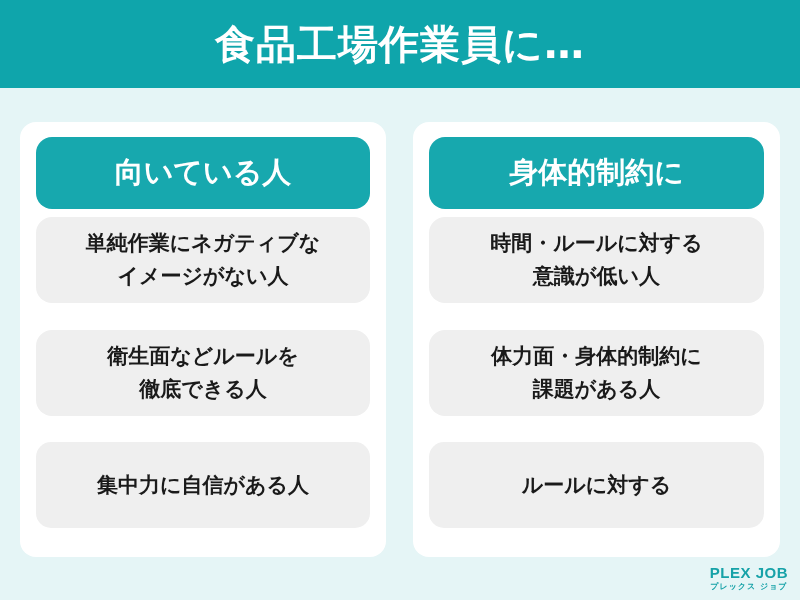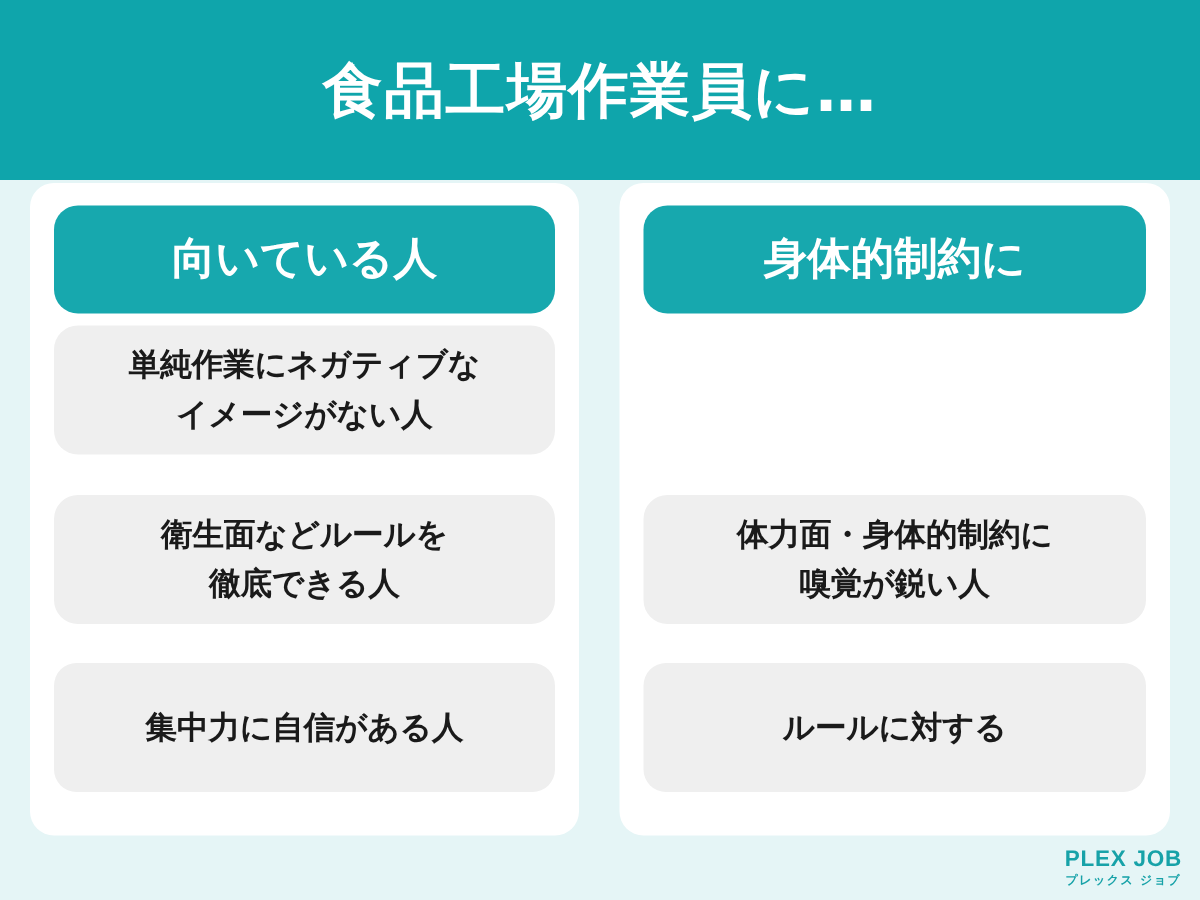--- a/index.html
+++ b/index.html
@@ -3,21 +3,21 @@
 <meta charset="utf-8">
 <style>
   html, body { margin: 0; padding: 0; }
   body {
     width: 800px; height: 600px; overflow: hidden;
     background: #e5f5f6;
     font-family: "DejaVu Sans", sans-serif;
     position: relative;
   }
   .header {
-    position: absolute; left: 0; top: 0; width: 800px; height: 120px;
+    position: absolute; left: 0; top: 0; width: 800px; height: 88px;
     background: #0fa5ab;
     display: flex; align-items: center; justify-content: center;
   }
   .header-title {
     color: #ffffff; font-size: 40px; font-weight: bold; letter-spacing: 1px;
   }
   .card {
     position: absolute; top: 122px; height: 435px;
     background: #ffffff; border-radius: 16px;
   }
@@ -75,23 +75,27 @@
   </div>
   <div class="item i2">
     <span class="item-text">集中力に自信がある人</span>
   </div>
 </div>
 
 <div class="card right">
   <div class="pill">
     <span class="pill-label">身体的制約に</span>
   </div>
+  <div class="item i0">
+    <span class="item-text">時間・ルールに対する
+意識が低い人</span>
+  </div>
   <div class="item i1">
     <span class="item-text">体力面・身体的制約に
-嗅覚が鋭い人</span>
+課題がある人</span>
   </div>
   <div class="item i2">
     <span class="item-text">ルールに対する</span>
   </div>
 </div>
 
 <div class="logo">
   <span class="logo-main">PLEX JOB</span>
   <span class="logo-sub">プレックス ジョブ</span>
 </div>

